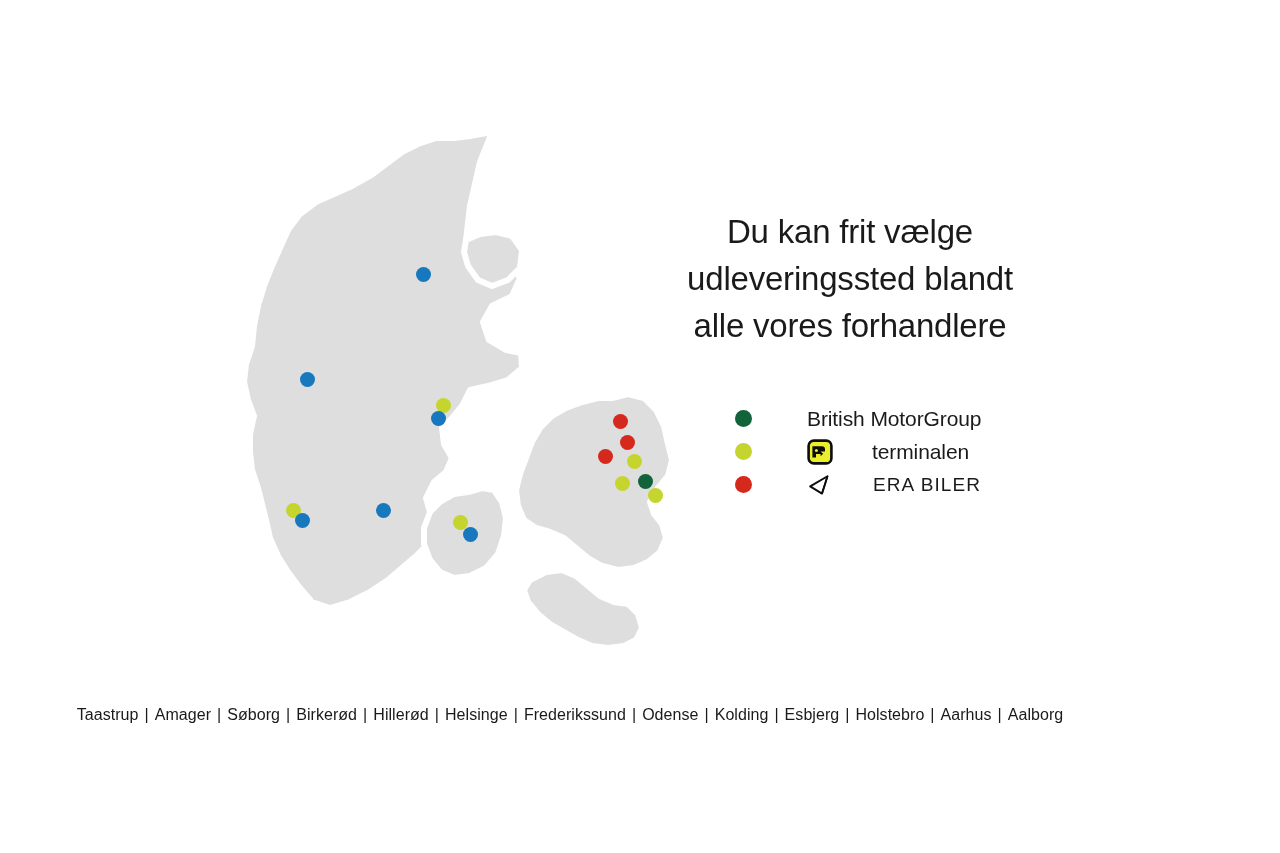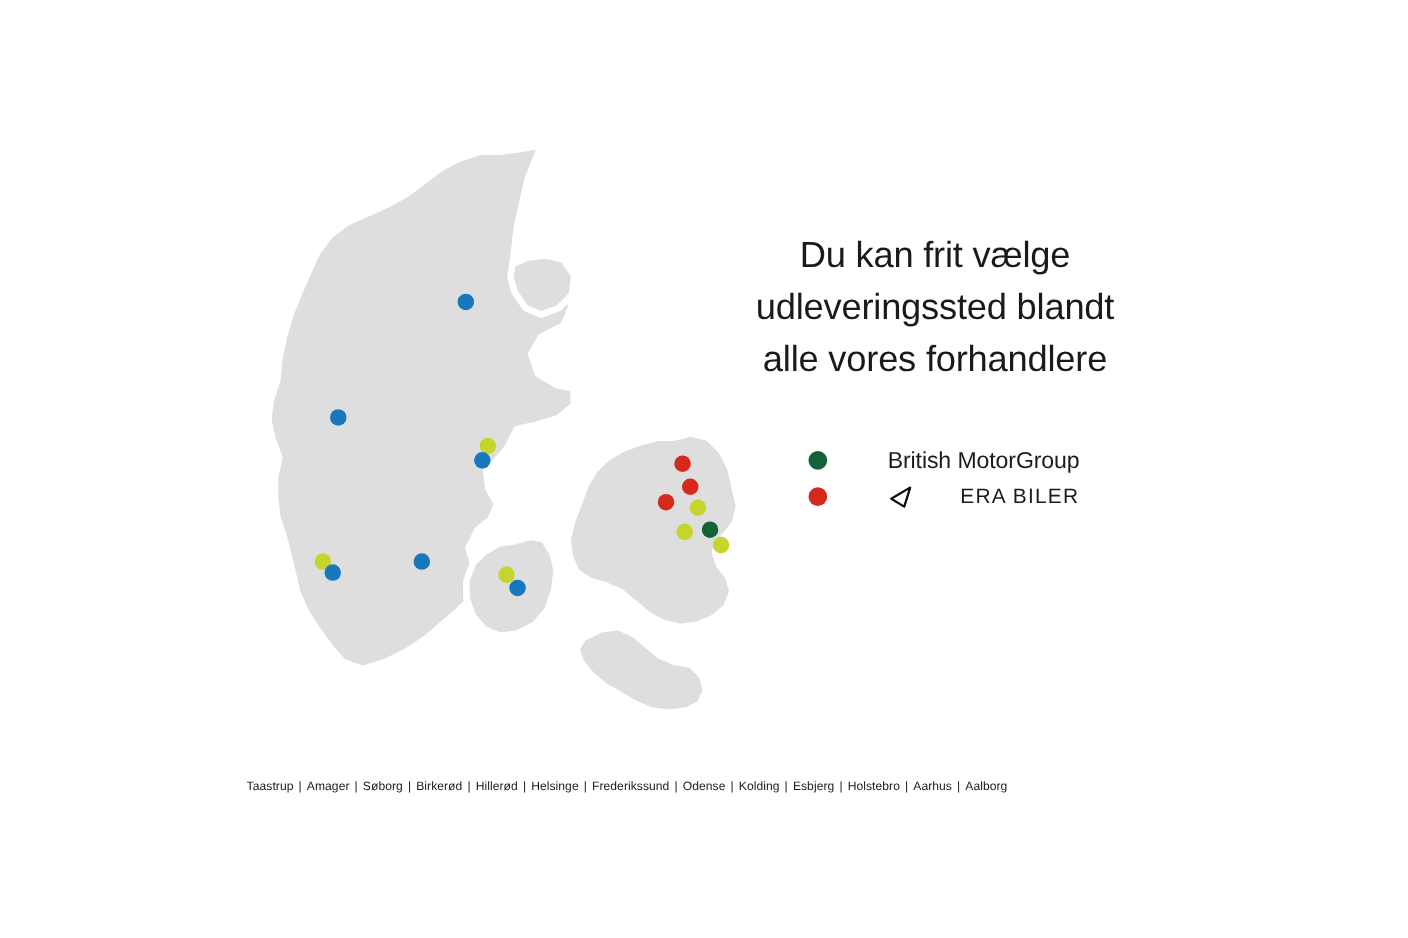--- a/index.html
+++ b/index.html
@@ -101,21 +101,21 @@
   }
   .legend-logo.era { margin-right: 9px; }
 
   
   #cities {
     position: absolute;
     left: 0;
     top: 705px;
     width: 1140px;
     text-align: center;
-    font-size: 11px;
+    font-size: 16px;
     line-height: 20px;
     color: #1a1a1a;
     letter-spacing: 0.05px;
   }
   #cities .sep { color: #1a1a1a; padding: 0 1.5px; }
   #cities .city { white-space: nowrap; }
 </style>
 </head>
 <body>
 
@@ -317,20 +317,32 @@
 alle vores forhandlere</h1>
 
   <div id="legend">
 
     <div class="legend-row">
       <span class="legend-swatch" style="background: rgb(18, 98, 58);"></span>
       <span class="legend-label">British MotorGroup</span>
     </div>
 
 
+    <div class="legend-row">
+      <span class="legend-swatch" style="background: rgb(198, 212, 46);"></span>
+      <span class="legend-logo">
+        <svg width="26" height="26" viewBox="0 0 26 26" xmlns="http://www.w3.org/2000/svg">
+          <rect x="1.6" y="1.6" width="22.8" height="22.8" rx="5.2" ry="5.2" fill="#e9f02b" stroke="#0d0d0d" stroke-width="2.6"></rect>
+          <path d="M5.4 7.2 h9.6 a3 3 0 0 1 3 3 v2.2 h-4.4 l2.6 2.4 -2.6 2.4 v-2.2
+                   h-4.6 v3.6 h-3.6 z" fill="#0d0d0d"></path>
+          <circle cx="9.4" cy="11.6" r="1.5" fill="#e9f02b"></circle>
+        </svg>
+      </span>
+      <span class="legend-label">terminalen</span>
+    </div>
 
     <div class="legend-row">
       <span class="legend-swatch" style="background: rgb(212, 41, 28);"></span>
       <span class="legend-logo era">
         <svg width="24" height="22" viewBox="0 0 24 22" xmlns="http://www.w3.org/2000/svg">
           <path d="M20.5 2.2 L3.2 12.4 L15.0 19.6 Z" fill="none" stroke="#0d0d0d" stroke-width="1.9" stroke-linejoin="round"></path>
           <path d="M20.5 2.2 L15.0 19.6" fill="none" stroke="#0d0d0d" stroke-width="1.6"></path>
         </svg>
       </span>
       <span class="legend-label brandmark">ERA BILER</span>

